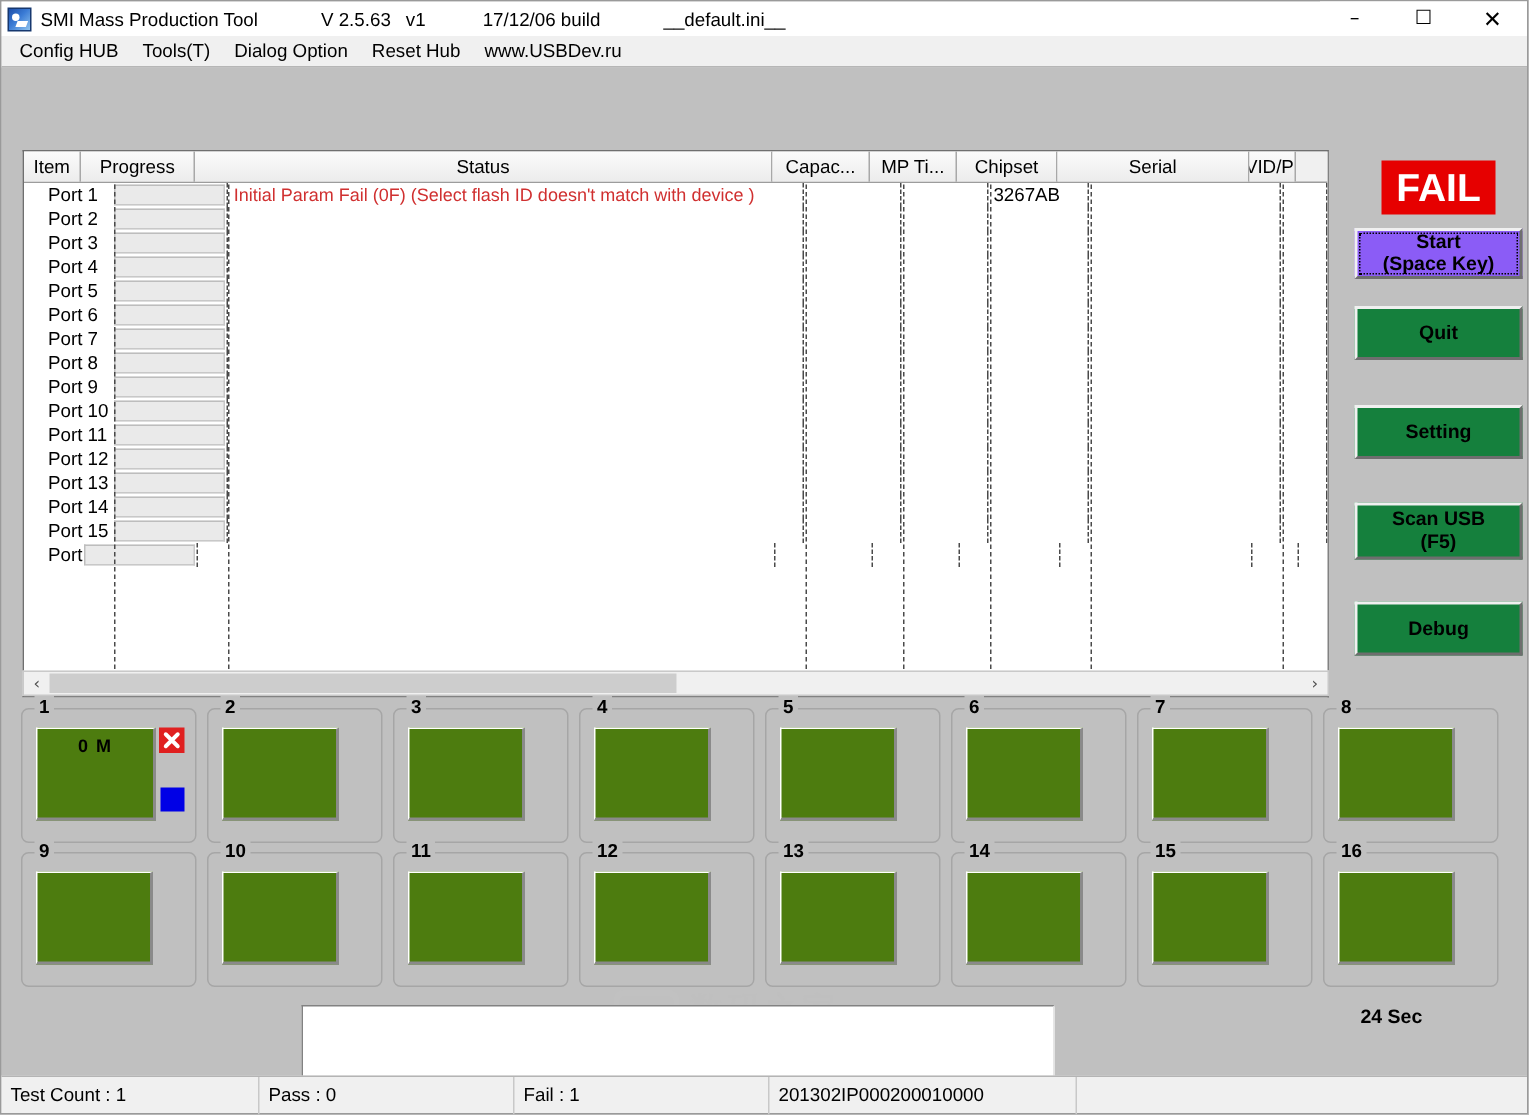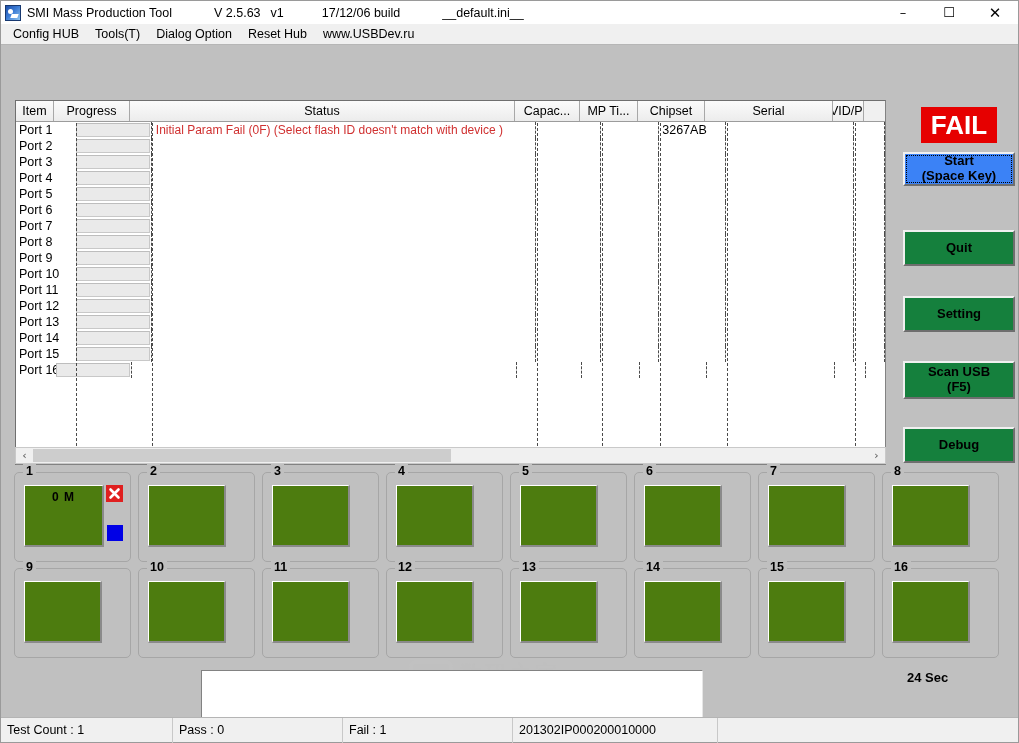--- a/index.html
+++ b/index.html
@@ -122,21 +122,21 @@
     align-items: center;
   }
   .cell {
     height: 16px;
     display: flex; align-items: center;
     white-space: nowrap; overflow: hidden;
     border-right: 1px dashed #4a4a4a;
   }
   .cell.item-cell {
     border-right: none;
-    padding-left: 3px;
+    padding-left: 16px;
     color: #000;
   }
   .cell.prog-cell {
     border-right: 1px dashed #4a4a4a;
     padding: 0;
   }
   .progbar {
     margin: 1px 1px 1px 0;
     width: 100%; height: 14px;
     background: #eaeaea;
@@ -202,21 +202,21 @@
     border-right: 2px solid #6e6e6e;
     border-bottom: 2px solid #6e6e6e;
     color: #000;
     font-size: 13px; font-weight: bold;
     display: flex; align-items: center; justify-content: center;
     text-align: center;
     line-height: 1.15;
     cursor: default;
     font-family: "Liberation Sans", sans-serif;
   }
-  .btn-start   { height: 34px; margin-bottom: 44px; outline: 1px dotted #000; outline-offset: -4px; background:#3b82f6;}
+  .btn-start   { height: 34px; margin-bottom: 18px; outline: 1px dotted #000; outline-offset: -4px; background:#8b5cf6;}
   .btn-quit    { height: 36px; margin-bottom: 30px; }
   .btn-setting { height: 36px; margin-bottom: 29px; }
   .btn-scan    { height: 38px; margin-bottom: 28px; }
   .btn-debug   { height: 36px; }
 
   
   .slots {
     position: absolute;
     left: 13px; top: 427px;
     width: 1000px;

